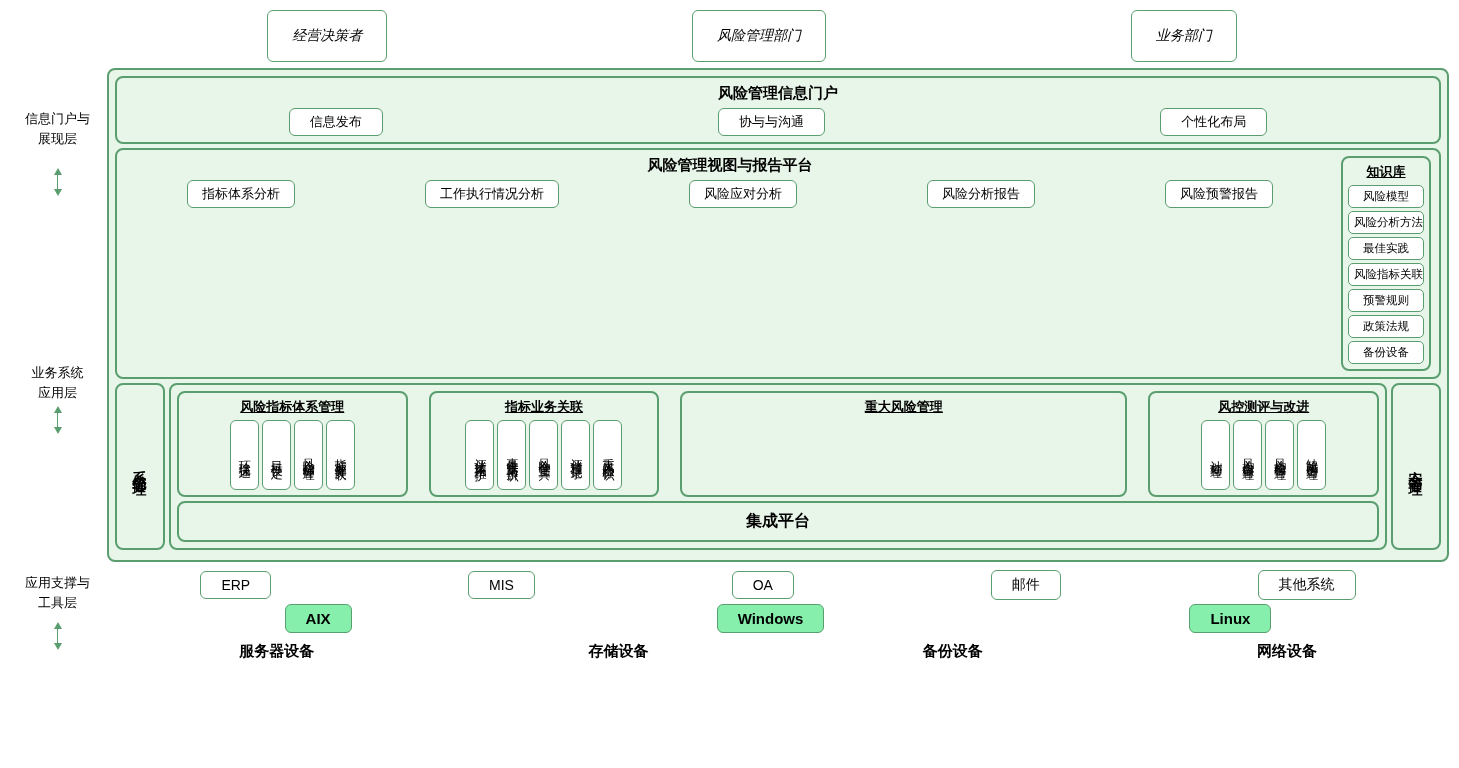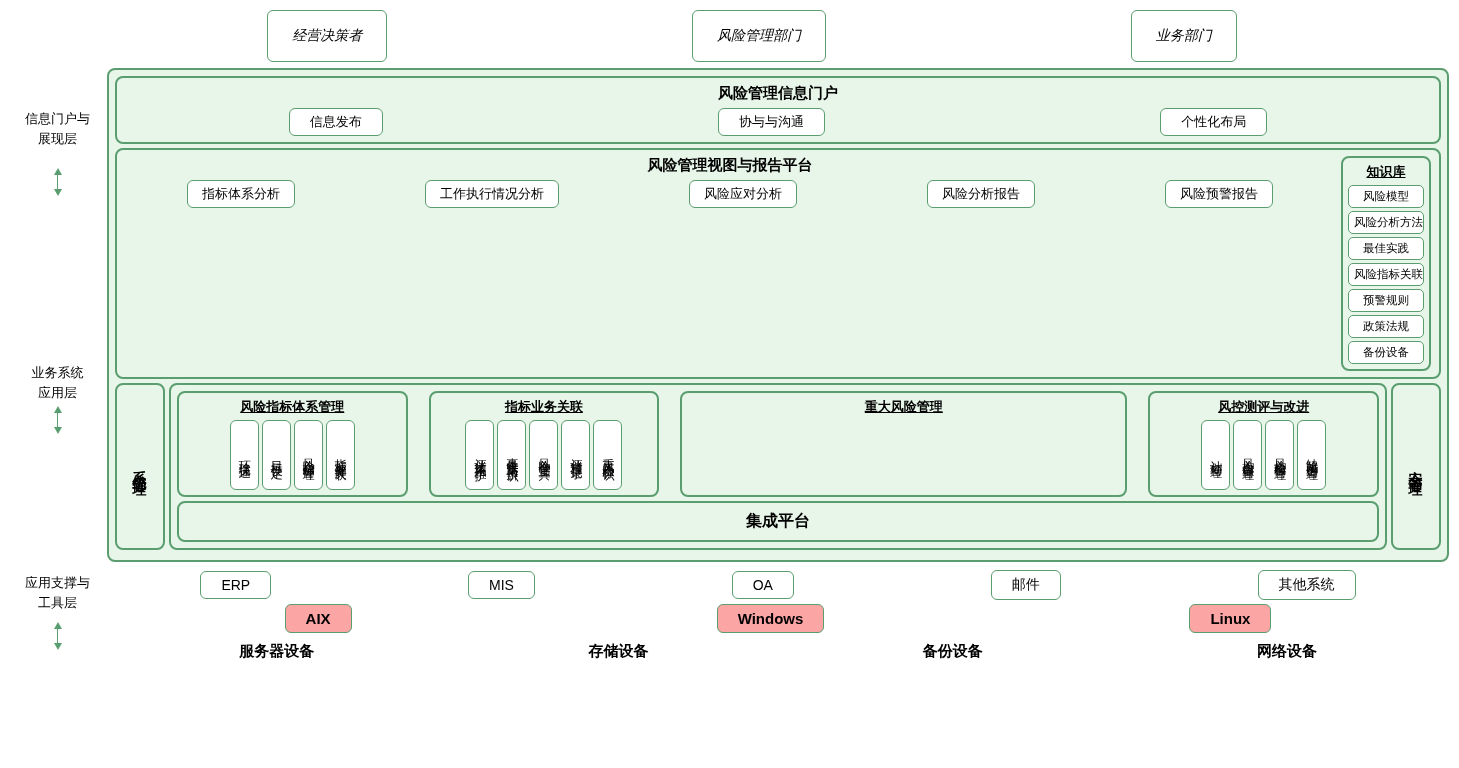--- a/index.html
+++ b/index.html
@@ -251,21 +251,21 @@
       padding: 5px 20px;
       background: #fff;
       font-size: 14px;
       text-align: center;
     }
 
     .infra-item-bold {
       border: 1.5px solid #5a9e6f;
       border-radius: 6px;
       padding: 5px 20px;
-      background: #fca5a5;
+      background: #86efac;
       font-size: 15px;
       font-weight: bold;
       text-align: center;
     }
 
     .infra-item-plain {
       font-size: 15px;
       font-weight: bold;
       text-align: center;
       padding: 5px 10px;

